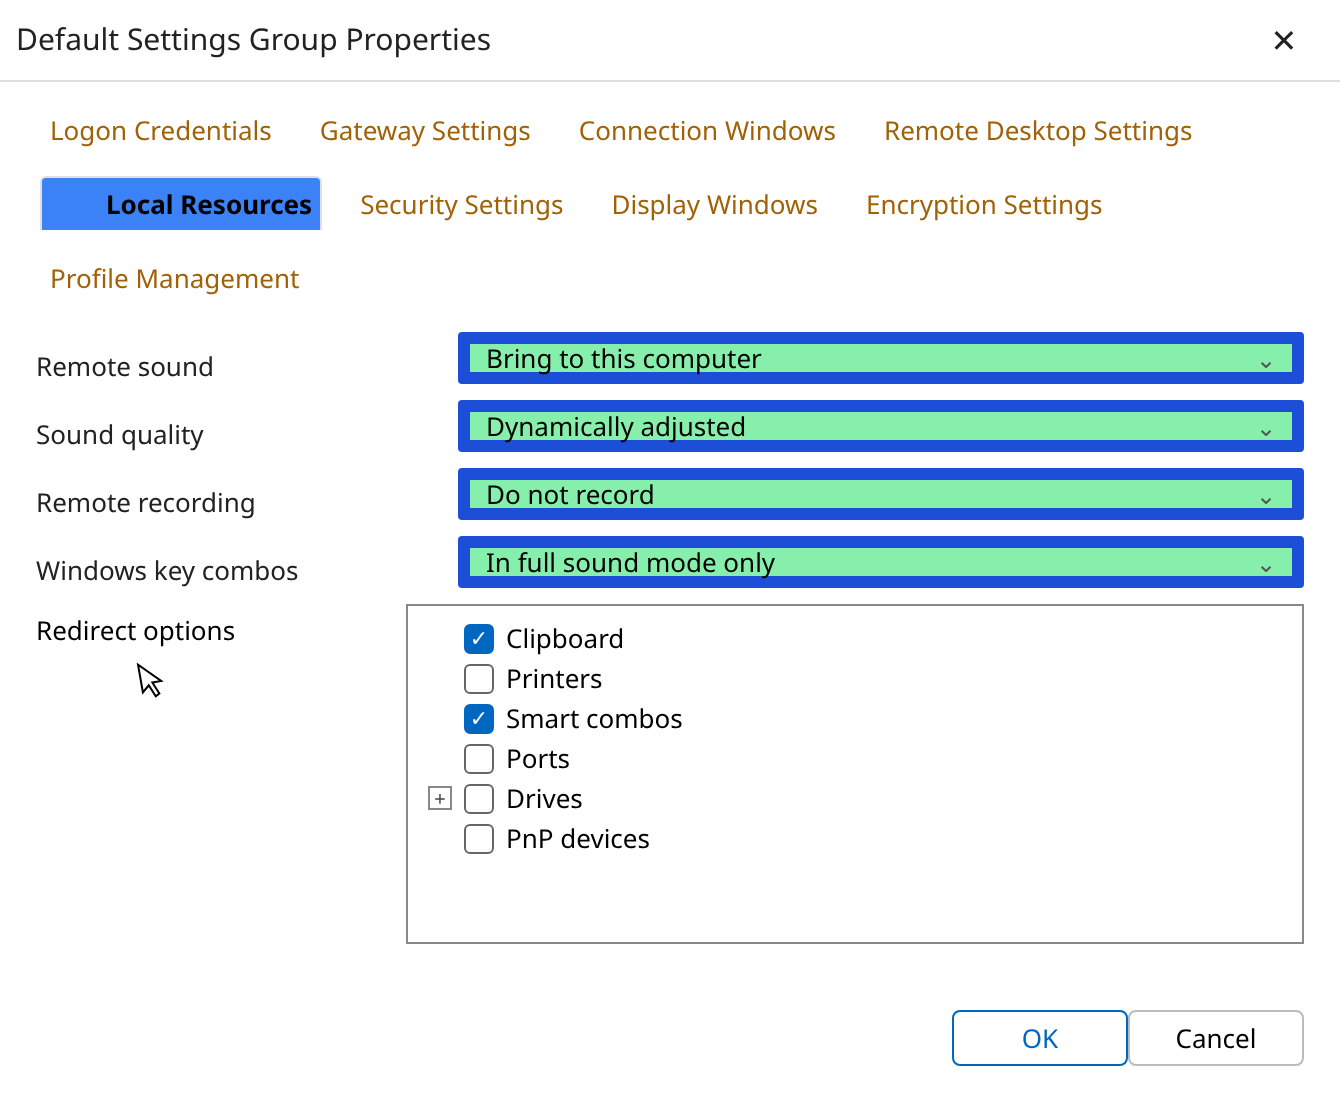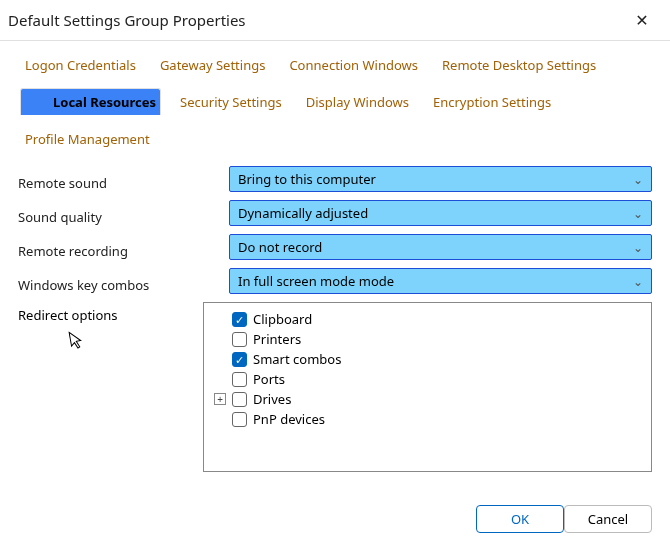--- a/index.html
+++ b/index.html
@@ -66,29 +66,29 @@
     align-items: flex-end;
     margin-bottom: 8px;
     gap: 26px;
   }
   .form-row .label {
     width: 185px;
     color:#222;
   }
   .combo {
     flex:1;
-    border:1px solid #1d4ed8;
+    border:6px solid #1d4ed8;
     border-radius:2px;
     height:26px;
     display:flex;
     align-items:center;
     justify-content:space-between;
     padding:0 8px;
     cursor: pointer;
-    background:#7dd3fc;
+    background:#86efac;
   }
   .combo .chev {
     color:#555;
     font-size:12px;
   }
   .redirect-row {
     display:flex;
     margin-top:6px;
   }
   .redirect-row .label {
@@ -208,21 +208,21 @@
         <div class="label">Remote recording</div>
         <div class="combo">
           <span>Do not record</span>
           <span class="chev">⌄</span>
         </div>
       </div>
 
       <div class="form-row">
         <div class="label">Windows key combos</div>
         <div class="combo">
-          <span>In full screen mode mode</span>
+          <span>In full sound mode only</span>
           <span class="chev">⌄</span>
         </div>
       </div>
 
       <div class="redirect-row">
         <div class="label">Redirect options</div>
         <div class="tree-box">
 
           <div class="tree-item">
             <div class="chk checked">✓</div>

